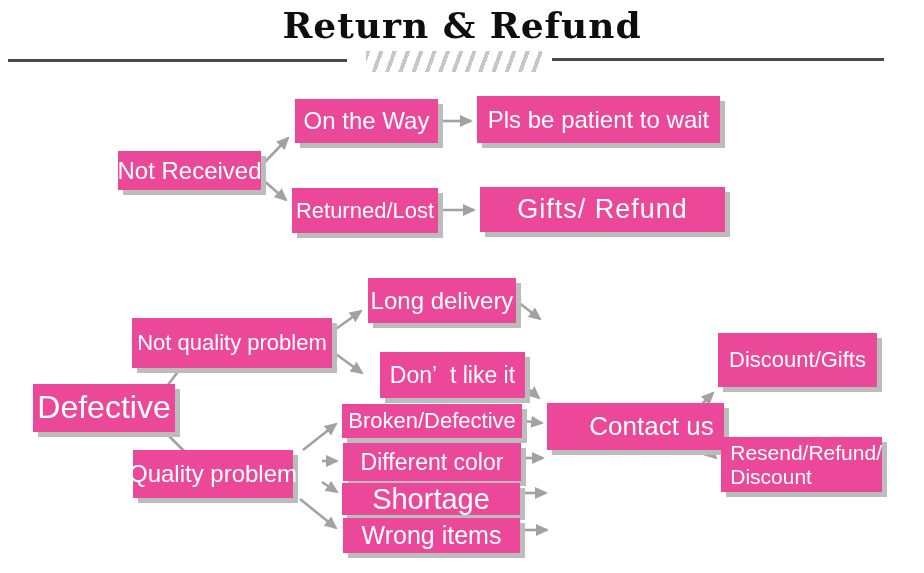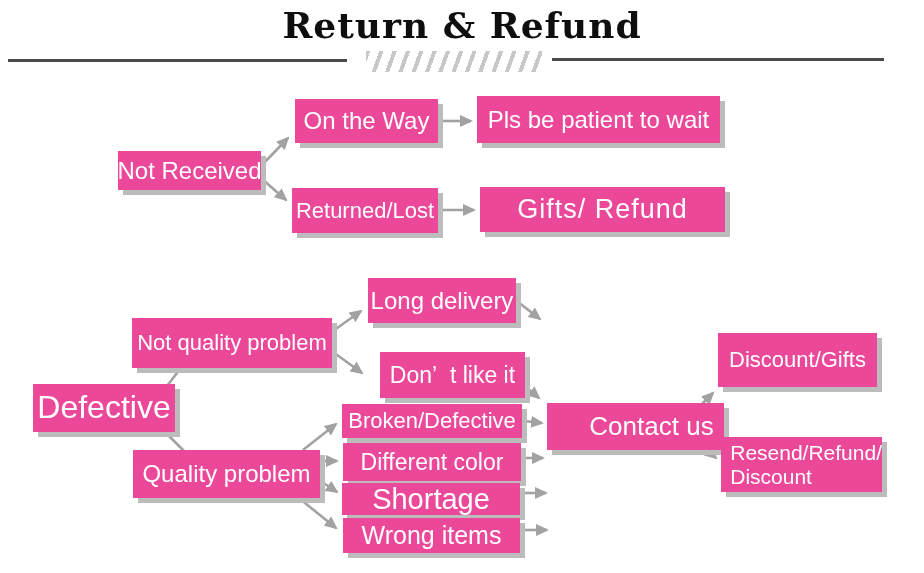--- a/index.html
+++ b/index.html
@@ -42,21 +42,21 @@
   
   #n-not-received       {left:118px;top:151px;width:143px;height:39px;font-size:24px;}
   #n-on-the-way         {left:295px;top:99px; width:143px;height:44px;font-size:24px;}
   #n-pls-wait           {left:477px;top:96px; width:243px;height:47px;font-size:24px;}
   #n-returned-lost      {left:292px;top:188px;width:146px;height:45px;font-size:22px;}
   #n-resend-refund      {left:480px;top:187px;width:245px;height:45px;font-size:27px;letter-spacing:1px;}
   #n-received           {left:33px; top:384px;width:142px;height:48px;font-size:32px;}
   #n-not-quality-problem{left:132px;top:318px;width:200px;height:50px;font-size:22px;}
   #n-long-delivery      {left:368px;top:278px;width:148px;height:45px;font-size:24px;}
   #n-dont-like-it       {left:380px;top:352px;width:145px;height:46px;font-size:23px;}
-  #n-quality-problem    {left:133px;top:450px;width:187px;height:48px;font-size:24px;}
+  #n-quality-problem    {left:133px;top:450px;width:160px;height:48px;font-size:24px;}
   #n-broken-defective   {left:342px;top:404px;width:180px;height:34px;font-size:22px;}
   #n-different-color    {left:343px;top:443px;width:178px;height:38px;font-size:23px;}
   #n-shortage           {left:342px;top:483px;width:178px;height:32px;font-size:29px;}
   #n-wrong-items        {left:343px;top:518px;width:177px;height:35px;font-size:25px;}
   #n-contact-us         {left:547px;top:403px;width:145px;height:47px;font-size:26px;padding-left:32px;}
   #n-discount-gifts     {left:718px;top:333px;width:159px;height:54px;font-size:22px;}
   #n-resend-refund-discount{left:721px;top:437px;width:161px;height:55px;font-size:21px;}
   #n-resend-refund-discount .two-line{display:block;white-space:normal;line-height:1.12;}
 </style>
 </head>

